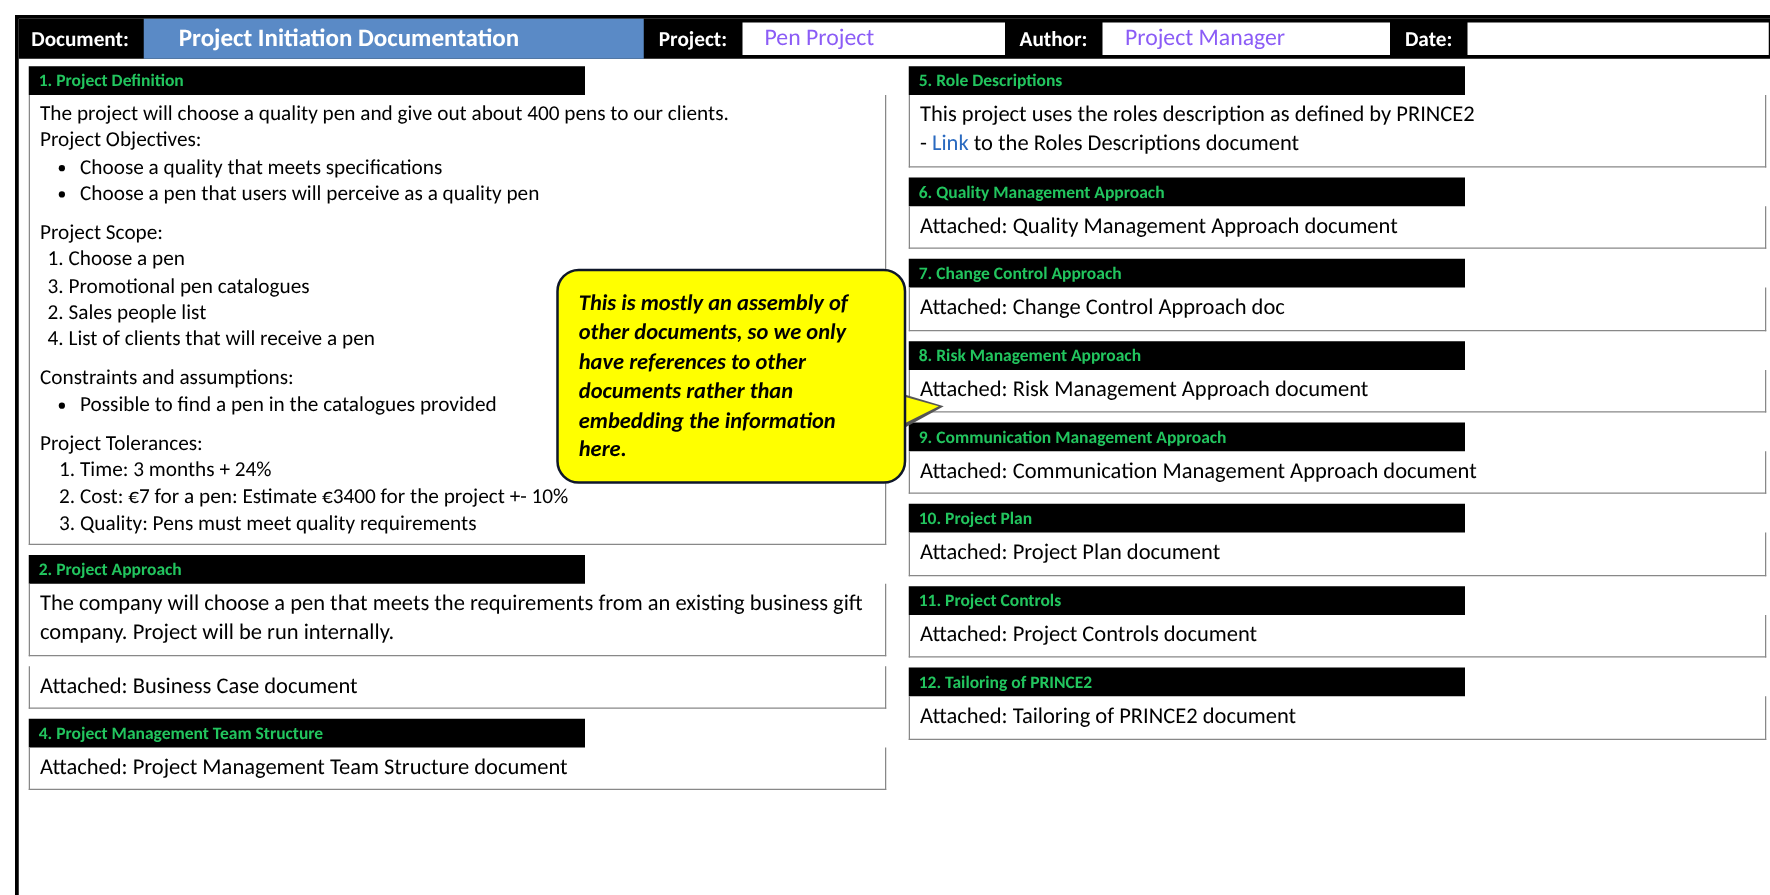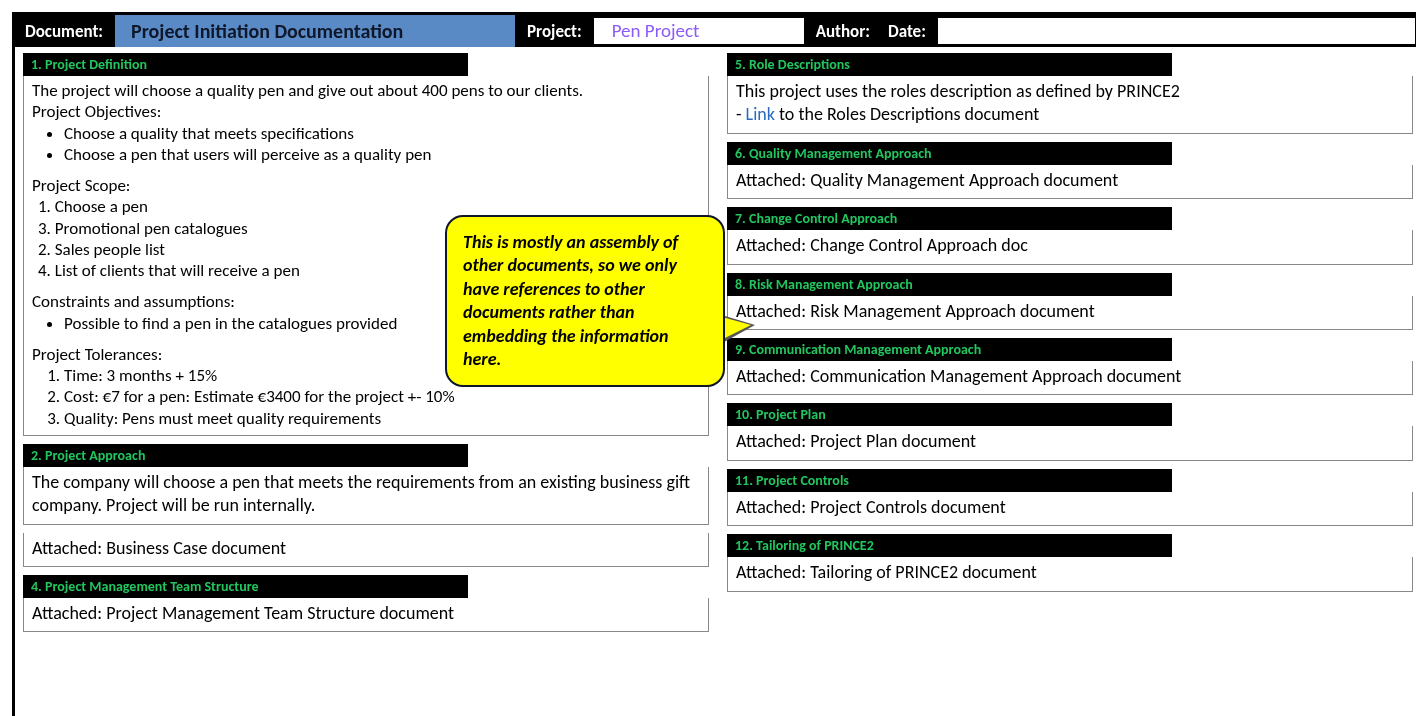--- a/index.html
+++ b/index.html
@@ -26,24 +26,24 @@
     gap: 6px;
     font-weight: bold;
   }
   .top-label {
     color: #fff;
     font-size: 17px;
     padding: 0 6px;
   }
   .title-box {
     background: #5a8ac6;
-    color: #0f172a;
+    color: #ffffff;
     font-size: 20px;
     font-weight: bold;
-    padding: 4px 16px;
+    padding: 4px 28px;
     min-width: 400px;
   }
   .field-box {
     background: #fff;
     color: #8b5cf6;
     font-size: 19px;
     font-weight: normal;
     padding: 2px 18px;
     min-width: 210px;
     height: 26px;
@@ -125,20 +125,21 @@
 <body>
 
 <div class="page">
 
   <div class="topbar">
     <span class="top-label">Document:</span>
     <span class="title-box">Project Initiation Documentation</span>
     <span class="top-label">Project:</span>
     <span class="field-box">Pen Project</span>
     <span class="top-label">Author:</span>
+    <span class="field-box field-author">Project Manager</span>
     <span class="top-label">Date:</span>
     <span class="field-box field-date"></span>
   </div>
 
   <div class="cols">
 
     <div class="col">
 
       <div class="section">
         <div class="section-header">1. Project Definition</div>
@@ -155,21 +156,21 @@
             <div>3. <span>Promotional pen catalogues</span></div>
             <div>2. <span>Sales people list</span></div>
             <div>4. <span>List of clients that will receive a pen</span></div>
           </div>
           <div class="gap">Constraints and assumptions:</div>
           <ul>
             <li>Possible to find a pen in the catalogues provided</li>
           </ul>
           <div class="gap">Project Tolerances:</div>
           <ol>
-            <li>Time: 3 months + 15%</li>
+            <li>Time: 3 months + 24%</li>
             <li>Cost: €7 for a pen: Estimate €3400 for the project +- 10%</li>
             <li>Quality: Pens must meet quality requirements</li>
           </ol>
         </div>
       </div>
 
       <div class="section">
         <div class="section-header">2. Project Approach</div>
         <div class="section-body">The company will choose a pen that meets the requirements from an existing business gift company. Project will be run internally.</div>
       </div>

